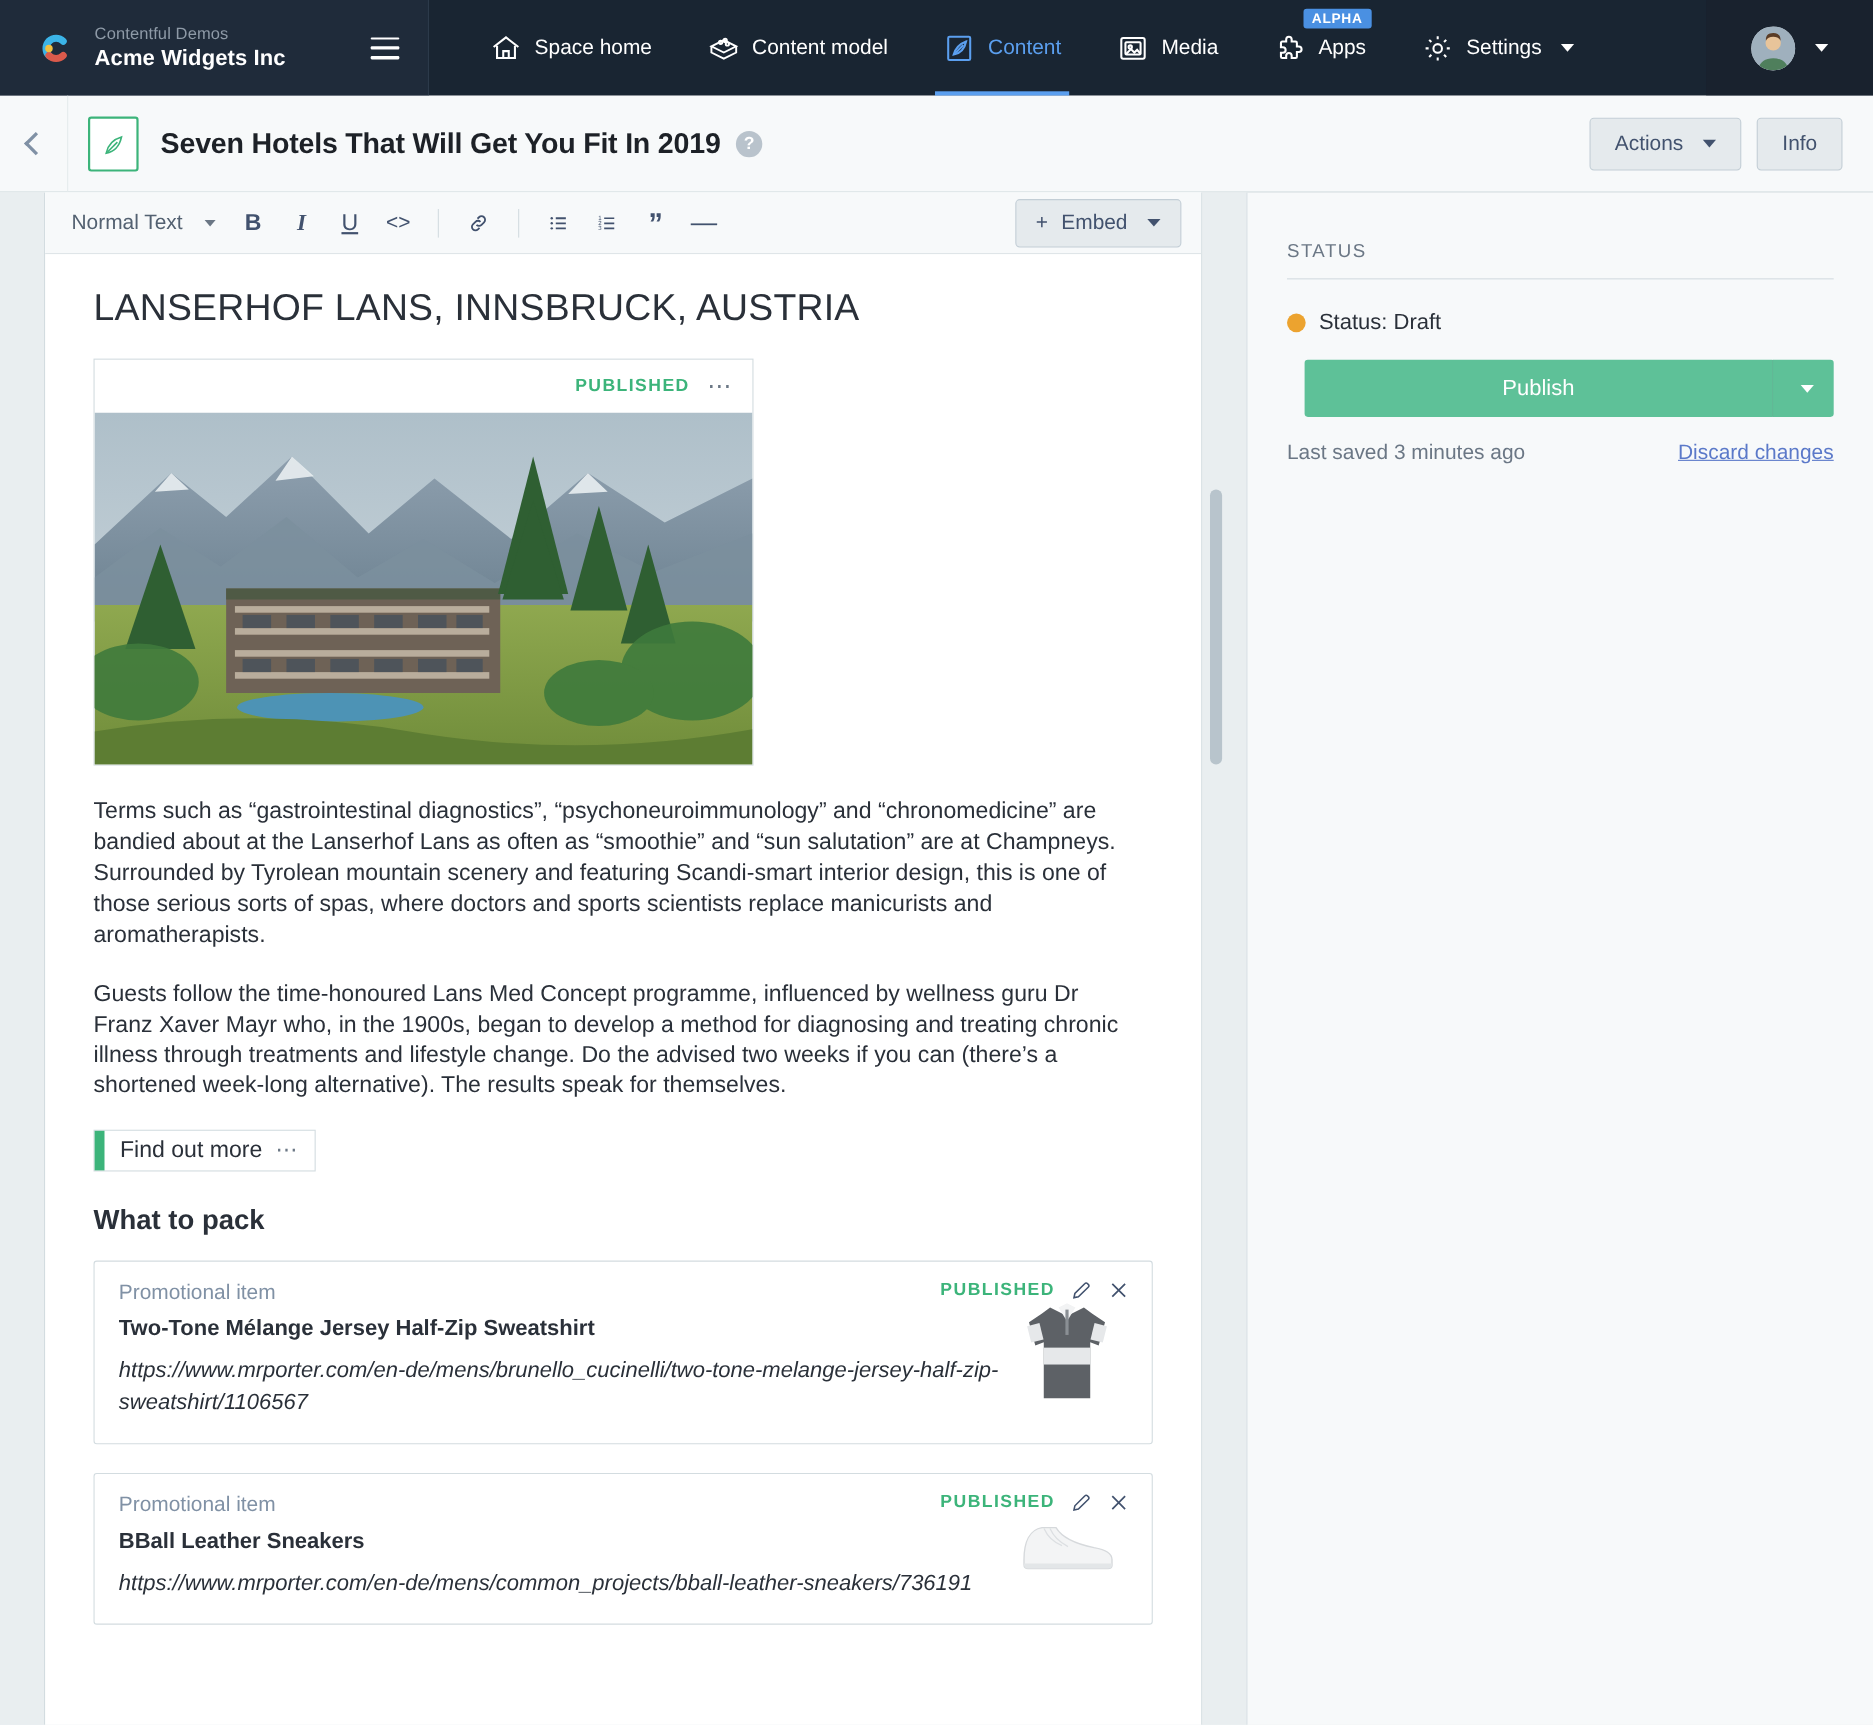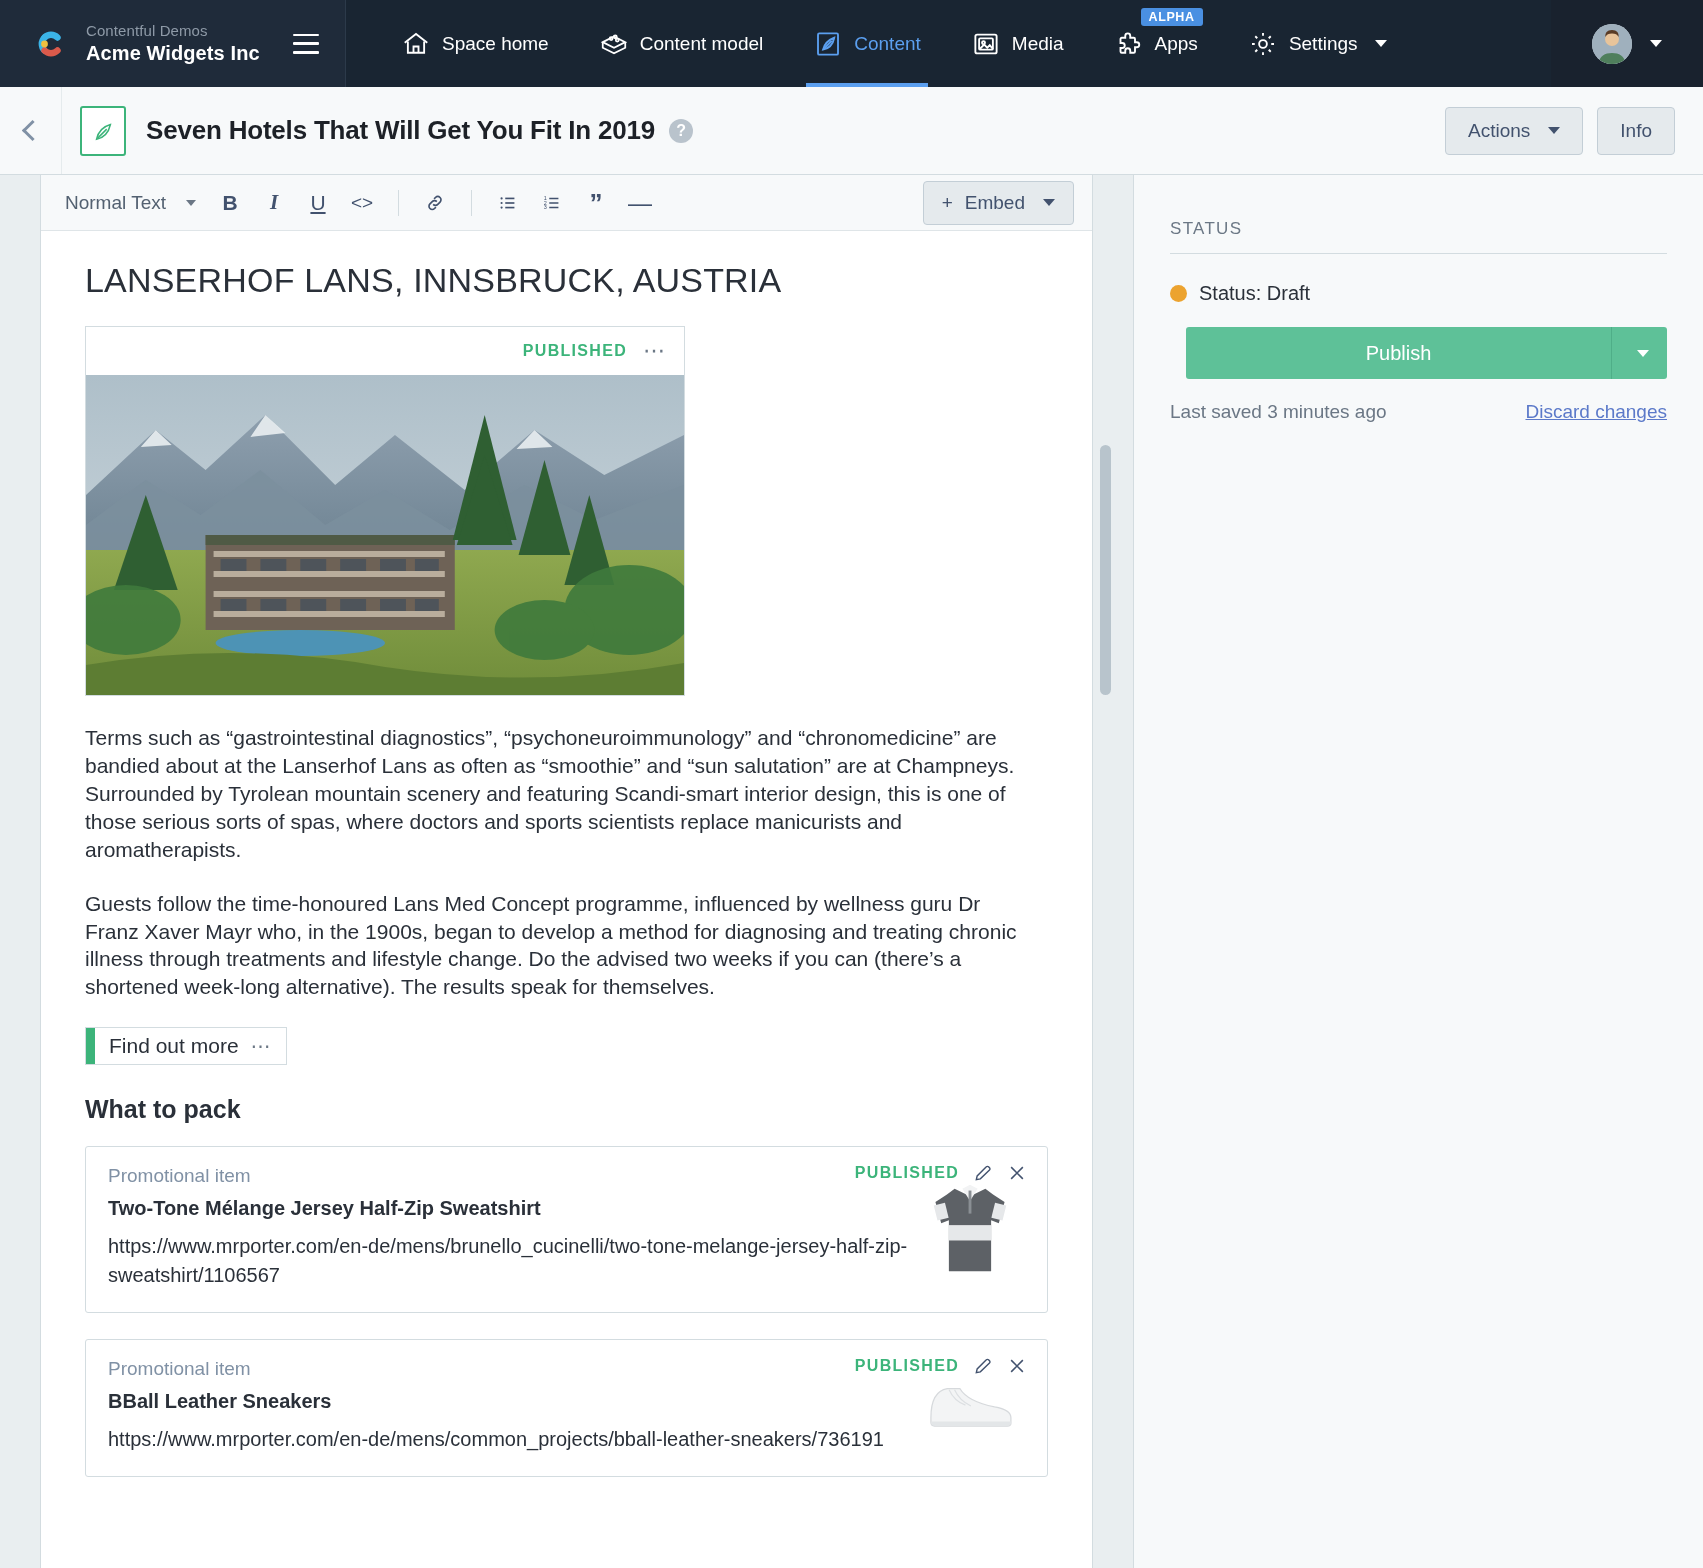--- a/index.html
+++ b/index.html
@@ -13,21 +13,21 @@
 
   
   .topnav {
     height: 87px;
     background: #192532;
     display: flex;
     align-items: stretch;
     position: relative;
   }
   .space-block {
-    width: 346px;
+    width: 390px;
     background: #1f2b3a;
     display: flex;
     align-items: center;
     padding: 0 26px 0 30px;
     gap: 14px;
     border-right: 1px solid #2c3a4a;
     cursor: pointer;
   }
   .ctf-logo { width: 42px; height: 42px; flex: 0 0 42px; position: relative; }
   .space-text { flex: 1; line-height: 1.25; }
@@ -205,21 +205,21 @@
     border: 1px solid #d3dce0; border-radius: 3px;
     padding: 18px 22px 22px 22px;
     margin-bottom: 26px;
     position: relative;
     background: #fff;
     display: flex;
   }
   .entry-card-main { flex: 1; min-width: 0; }
   .ec-type { font-size: 19px; color: #8091a5; margin-bottom: 10px; }
   .ec-title { font-size: 20px; font-weight: 700; color: #2a3039; margin-bottom: 12px; }
-  .ec-url { font-size: 20px; color: #2a3039; line-height: 1.45; word-break: break-word; max-width: 800px; }
+  .ec-url { font-size: 20px; color: #2a3039; line-height: 1.45; word-break: break-word; max-width: 800px; font-style: italic; }
   .ec-actions {
     position: absolute; top: 16px; right: 20px;
     display: flex; align-items: center; gap: 14px;
   }
   .ec-thumb {
     width: 110px; flex: 0 0 110px;
     display: flex; align-items: center; justify-content: center;
     align-self: center;
   }
   .icon-btn { cursor: pointer; display: flex; align-items: center; }

